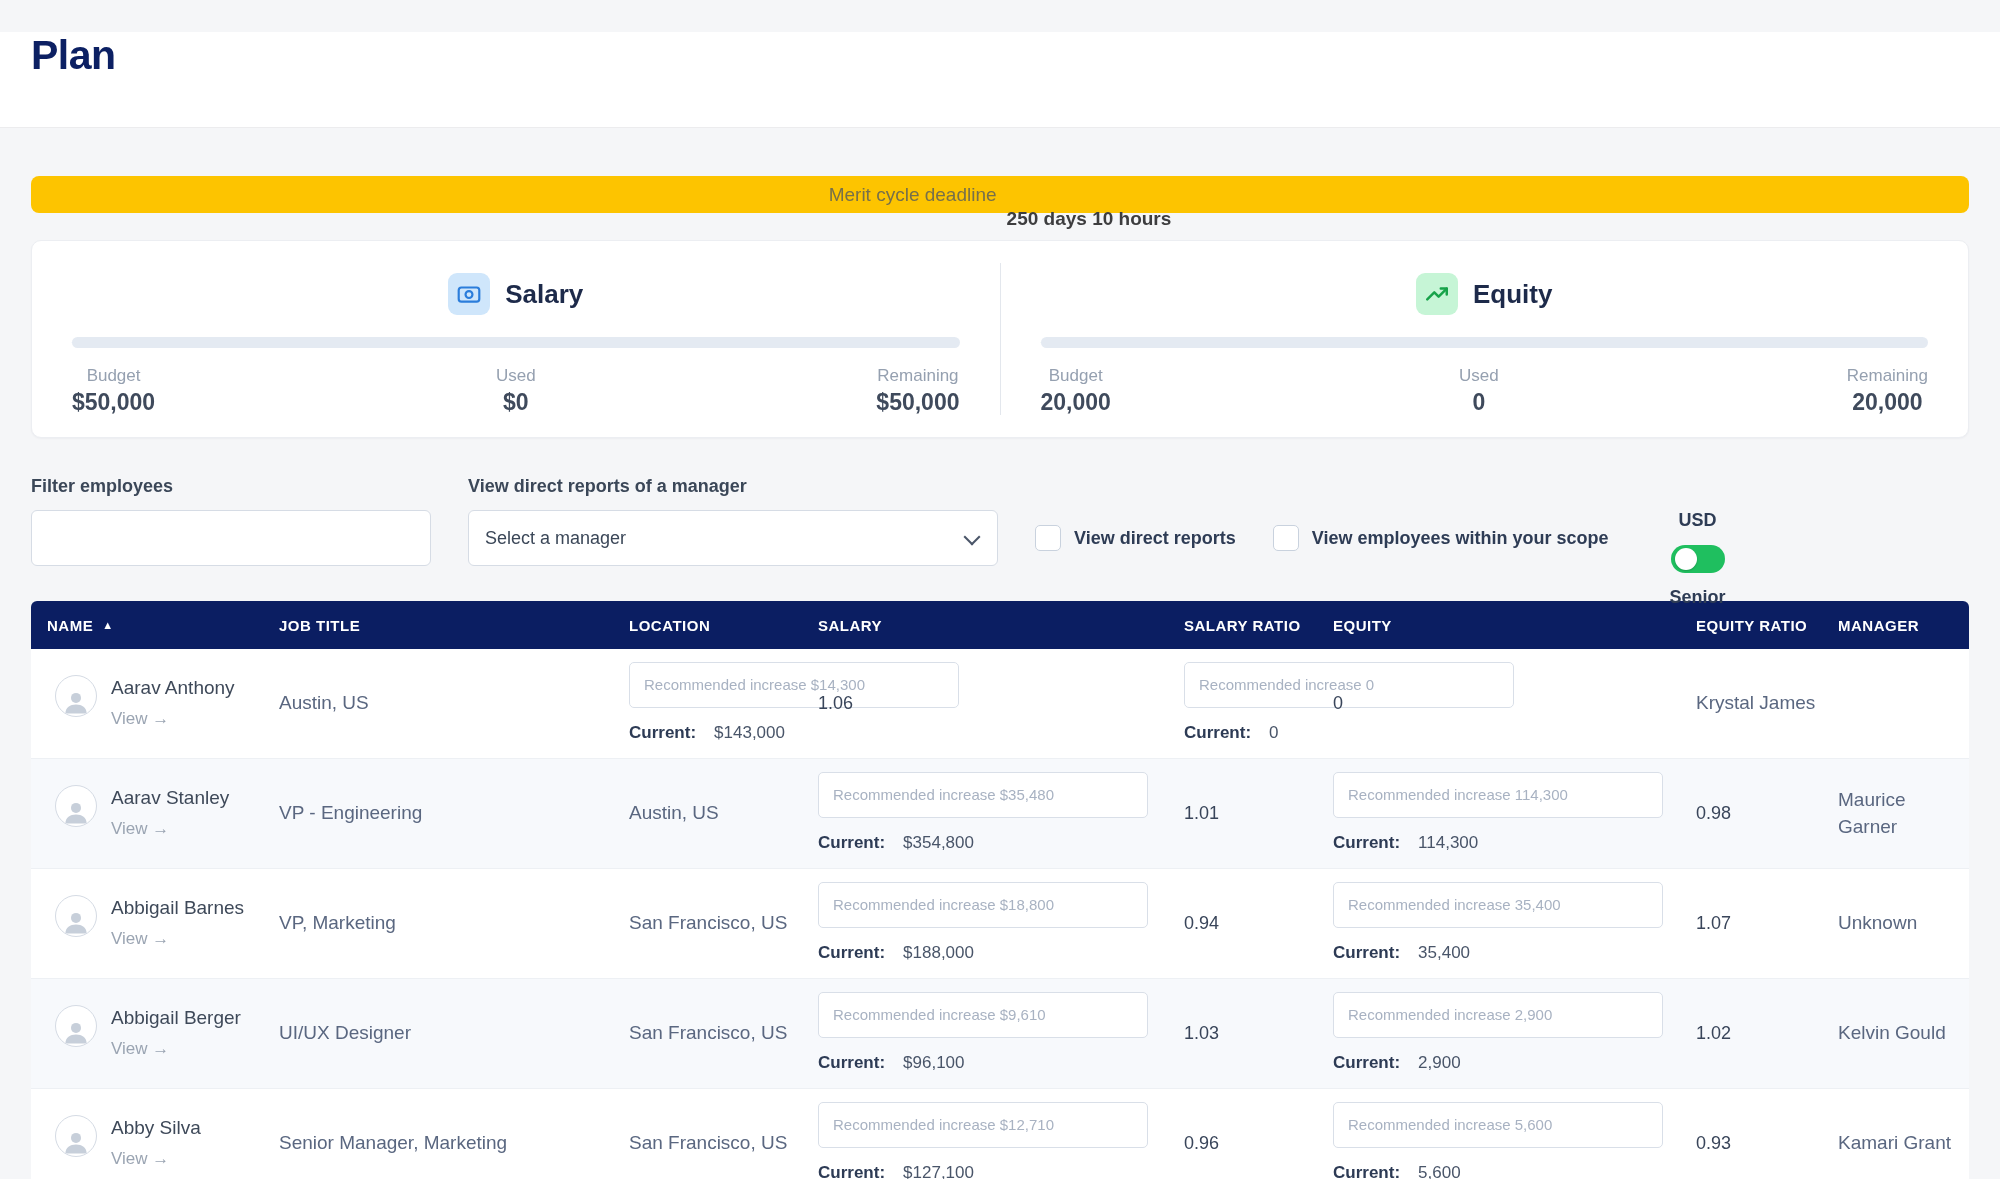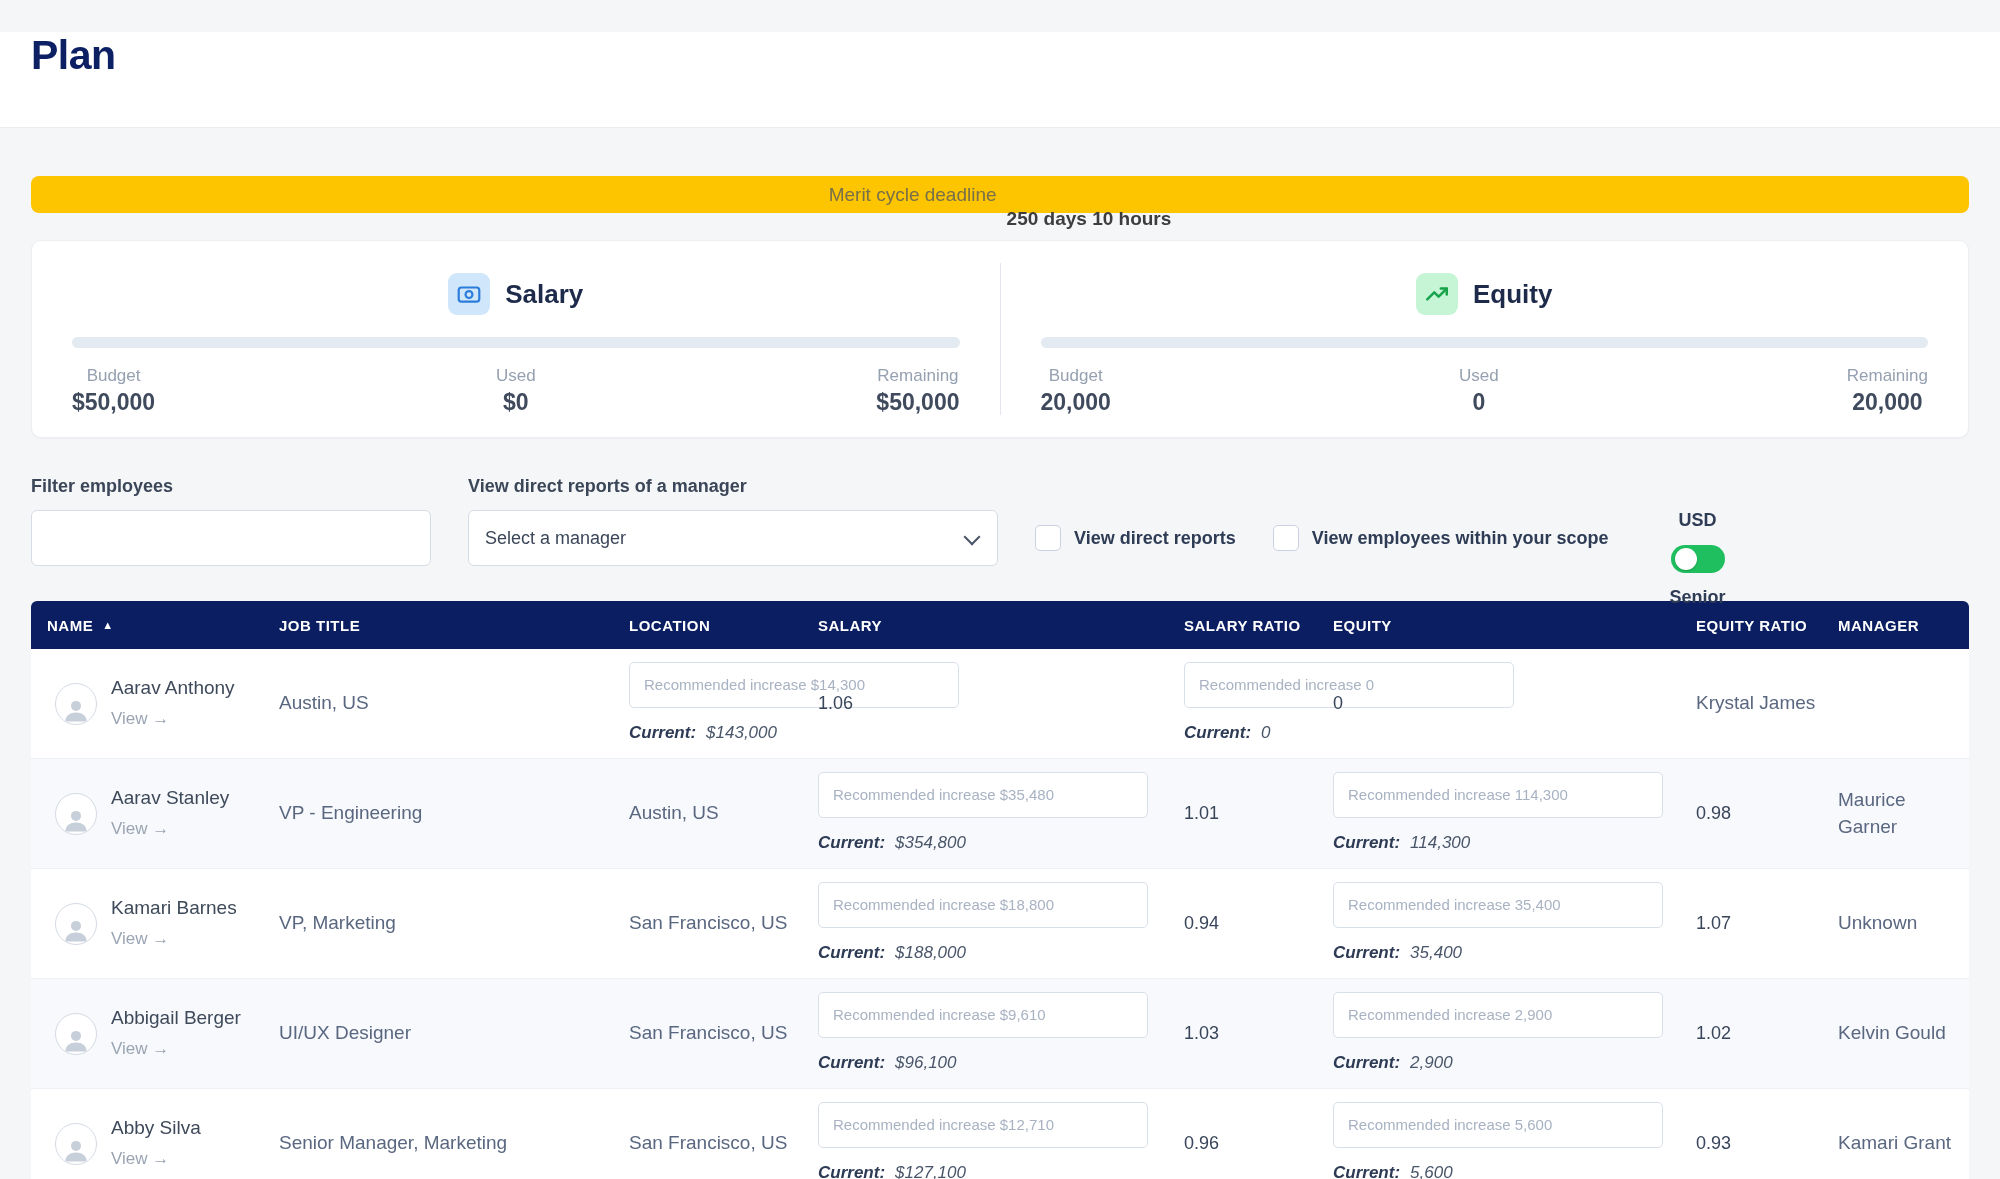--- a/index.html
+++ b/index.html
@@ -102,34 +102,34 @@
     text-transform:uppercase; padding-right:12px; display:flex; align-items:center; gap:9px;
     cursor:pointer;
   }
   .sort-icon { font-size:11px; }
   .trow {
     min-height:110px; align-items:center; background:#ffffff; border-bottom:1px solid #edf0f4;
     padding-top:12px; padding-bottom:12px;
   }
   .trow:nth-child(even) { background:#f7f9fc; }
   .cell { padding-right:16px; font-size:19px; color:#5a6780; line-height:1.42; }
-  .name-cell { display:flex; align-items:center; gap:14px; padding-left:8px; }
+  .name-cell { display:flex; gap:14px; padding-left:8px; }
   .avatar {
     width:42px; height:42px; border-radius:50%; background:#fff; border:1px solid #d5dbe4;
     overflow:hidden; display:flex; align-items:flex-end; justify-content:center; flex:none;
   }
   .name-stack { display:flex; flex-direction:column; }
   .emp-name { font-size:19px; color:#3e4959; }
   .view-link { margin-top:5px; font-size:17px; color:#9aa4b2; text-decoration:none; cursor:pointer; }
   .rec-input {
     width:330px; height:46px; border:1px solid #d9dfe8; border-radius:5px; background:#fff;
     font-size:15px; color:#3b4758; padding:0 14px; outline:none; font-family:inherit;
   }
   .rec-input::placeholder { color:#a8b2c2; }
-  .current-line { margin-top:13px; display:flex; gap:10px; align-items:flex-end;font-style:italic; }
+  .current-line { margin-top:13px; display:flex; gap:18px; align-items:flex-end; }
   .current-label { font-size:17px; font-weight:700; color:#2d3b55; }
   .current-value { font-size:17px; color:#495569; }
   .ratio-cell { font-size:18px; color:#39455a; }
 </style>
 </head>
 <body>
 
 <header class="topbar">
   <h1>Plan</h1>
 </header>
@@ -325,21 +325,21 @@
 
   <div class="tgrid trow">
     <div class="cell name-cell">
       <span class="avatar">
         <svg viewBox="0 0 24 24" width="30" height="30">
           <circle cx="12" cy="9.5" r="4" fill="#c7cfda"></circle>
           <path d="M3.5 22c0-4.8 3.8-7.2 8.5-7.2s8.5 2.4 8.5 7.2z" fill="#c7cfda"></path>
         </svg>
       </span>
       <span class="name-stack">
-        <span class="emp-name">Kamari Barnes</span>
+        <span class="emp-name">Abbigail Barnes</span>
         <a class="view-link">View →</a>
       </span>
     </div>
     <div class="cell">VP, Marketing</div>
     <div class="cell">San Francisco, US</div>
     <div class="cell">
       <input class="rec-input" type="text" placeholder="Recommended increase $18,800" style="">
       <div class="current-line">
         <span class="current-label">Current:</span>
         <span class="current-value">$188,000</span>

